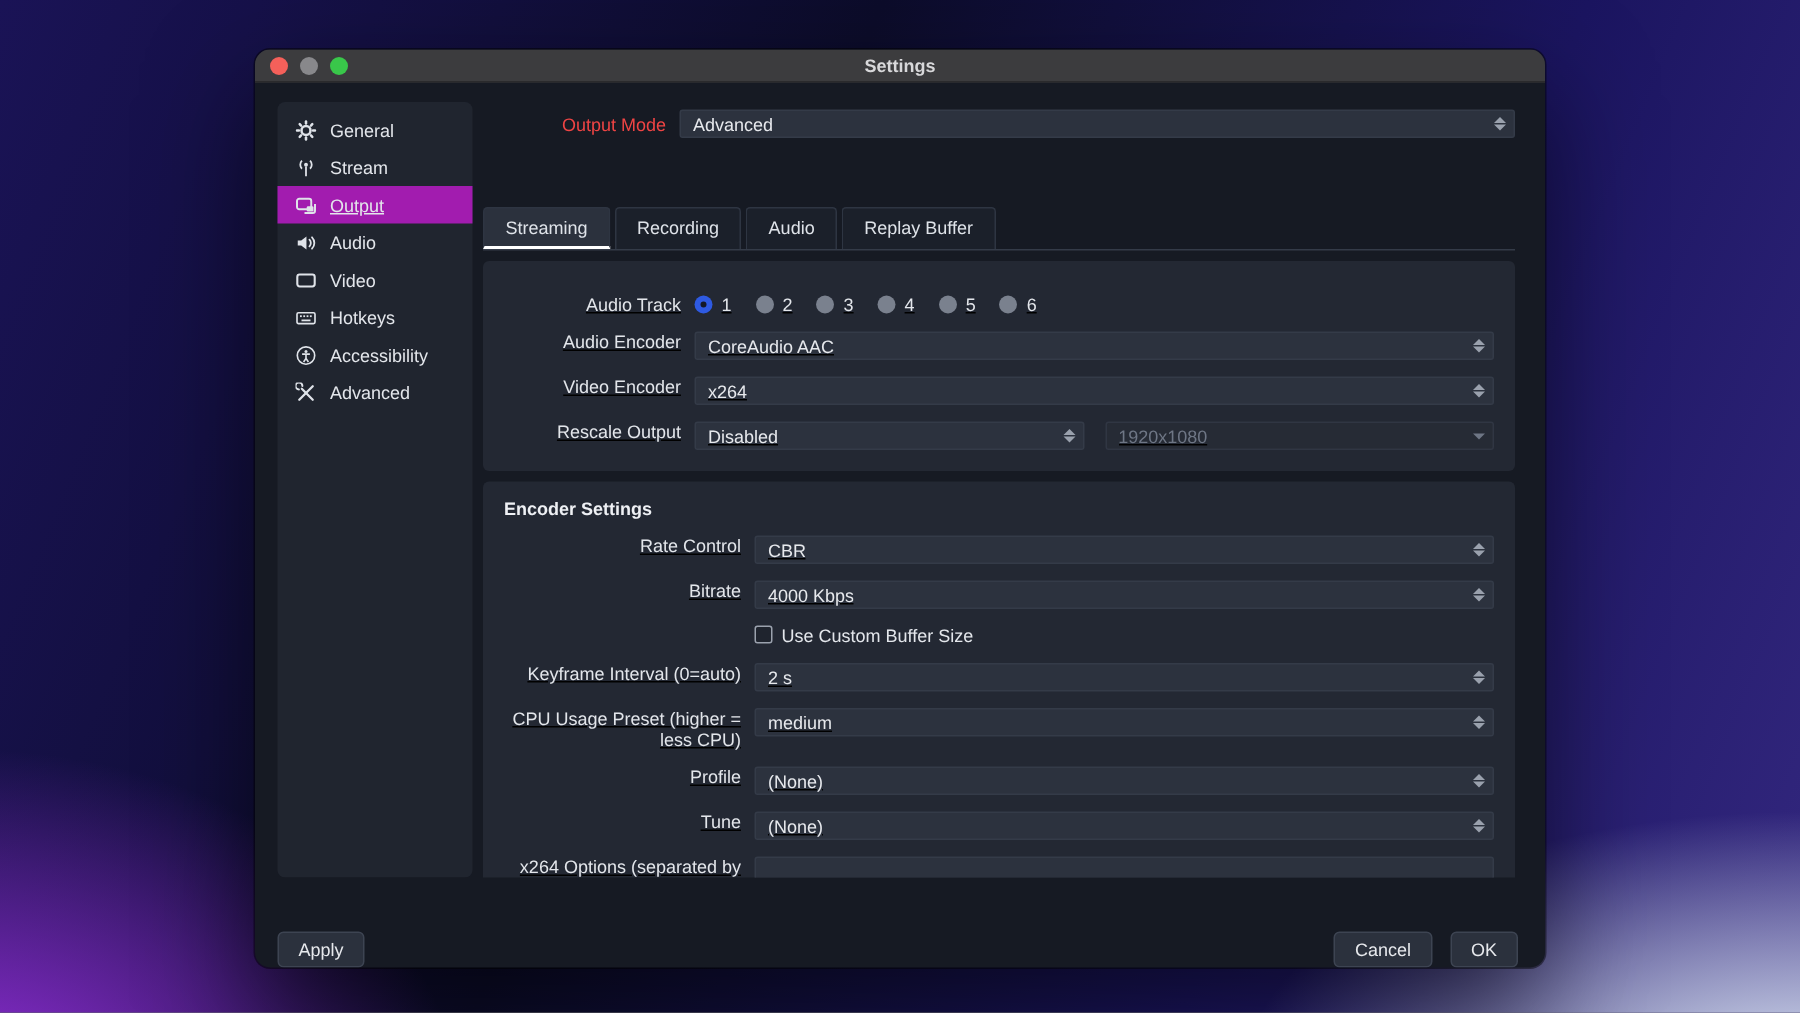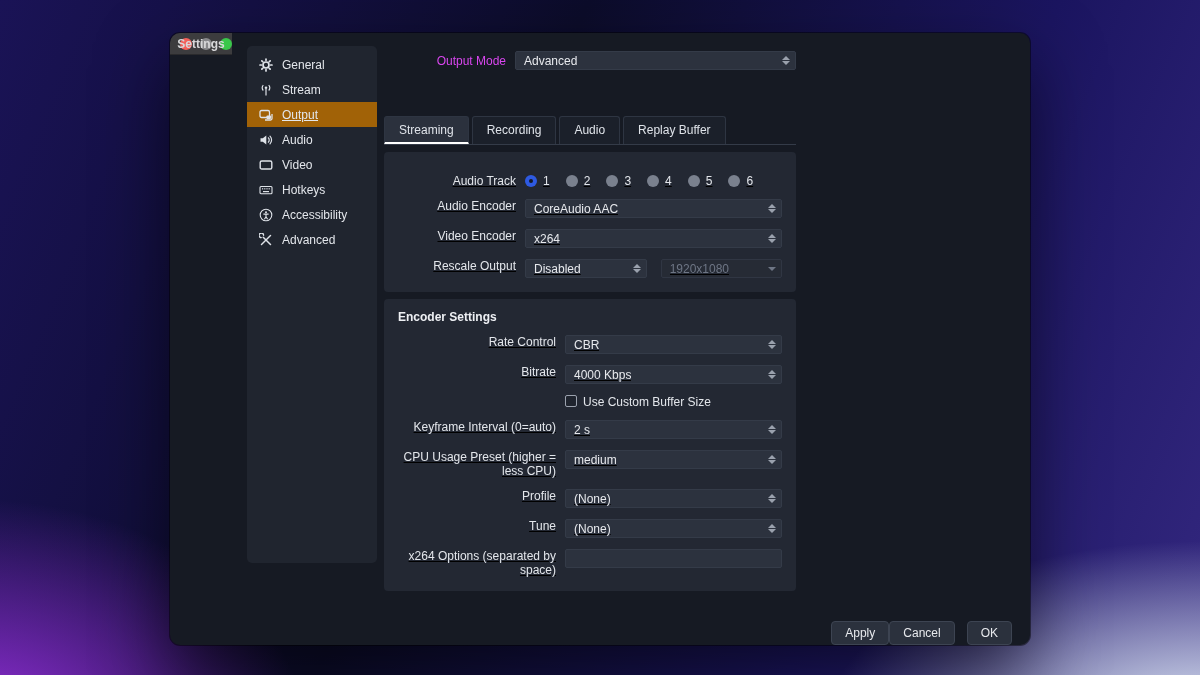--- a/index.html
+++ b/index.html
@@ -10,21 +10,21 @@
       radial-gradient(54% 48% at 100% 108%, #e6f2fb 0%, rgba(230,242,251,0) 58%),
       radial-gradient(46% 60% at -2% 110%, #9c31e4 0%, rgba(156,49,228,0) 60%),
       radial-gradient(40% 40% at 55% 125%, #8a93d6 0%, rgba(138,147,214,0) 60%),
       linear-gradient(112deg, #1a1356 0%, #0c0c2a 40%, #1b1560 72%, #33277f 100%);
   }
   .window {
     position:absolute; left:170px; top:33px; width:860px; height:612px;
     border-radius:10px; overflow:hidden;
     background:#161a23;
     box-shadow:0 30px 70px rgba(0,0,0,.55), 0 0 0 1px rgba(0,0,0,.45);
-    display:flex; flex-direction:row;
+    display:flex; flex-direction:column;
   }
   
   .titlebar {
     height:22px; flex:0 0 22px; background:#3c3c3e;
     border-bottom:1px solid #2a2a2c;
     display:flex; align-items:center; position:relative;
   }
   .traffic { display:flex; gap:8px; margin-left:10px; }
   .light { width:12px; height:12px; border-radius:50%; cursor:default; }
   .light.red   { background:#f4605a; }
@@ -38,25 +38,25 @@
   .body-area { flex:1; display:flex; padding:13px 20px 0 15px; gap:7px; overflow:hidden; }
   .sidebar {
     width:130px; flex:0 0 130px; background:#20252f; border-radius:5px;
     padding:6px 0; height:517px;
   }
   .side-item {
     height:25px; display:flex; align-items:center; gap:9px; padding:0 12px;
     color:#e3e6eb; font-size:12px; cursor:default; white-space:nowrap;
   }
   .side-item .ic { width:14px; height:14px; flex:0 0 14px; display:flex; color:#dfe3e9; }
-  .side-item.active { background:#a16207;text-decoration:underline; }
+  .side-item.active { background:#a21caf;text-decoration:underline; }
   .content { flex:1; display:flex; flex-direction:column; min-width:0; }
   
   .om-row { display:flex; align-items:center; margin:5px 0 14px 0; }
-  .om-label { width:122px; text-align:right; margin-right:9px; font-size:12px; color:#d946ef; }
+  .om-label { width:122px; text-align:right; margin-right:9px; font-size:12px; color:#ef4444; }
   
   .combo, .text-input {
     position:relative; height:19px; background:#2c323e; border:1px solid #343b48;
     border-radius:2px; display:flex; align-items:center;
     font-size:12px; color:#e7e9ed; padding:0 20px 0 8px; flex:1; min-width:0;
   }
   .text-input { padding-right:8px; }
   .combo .val { overflow:hidden; white-space:nowrap; }
   .spin { position:absolute; right:3px; top:0; bottom:0; width:12px; }
   .spin::before, .spin::after {

